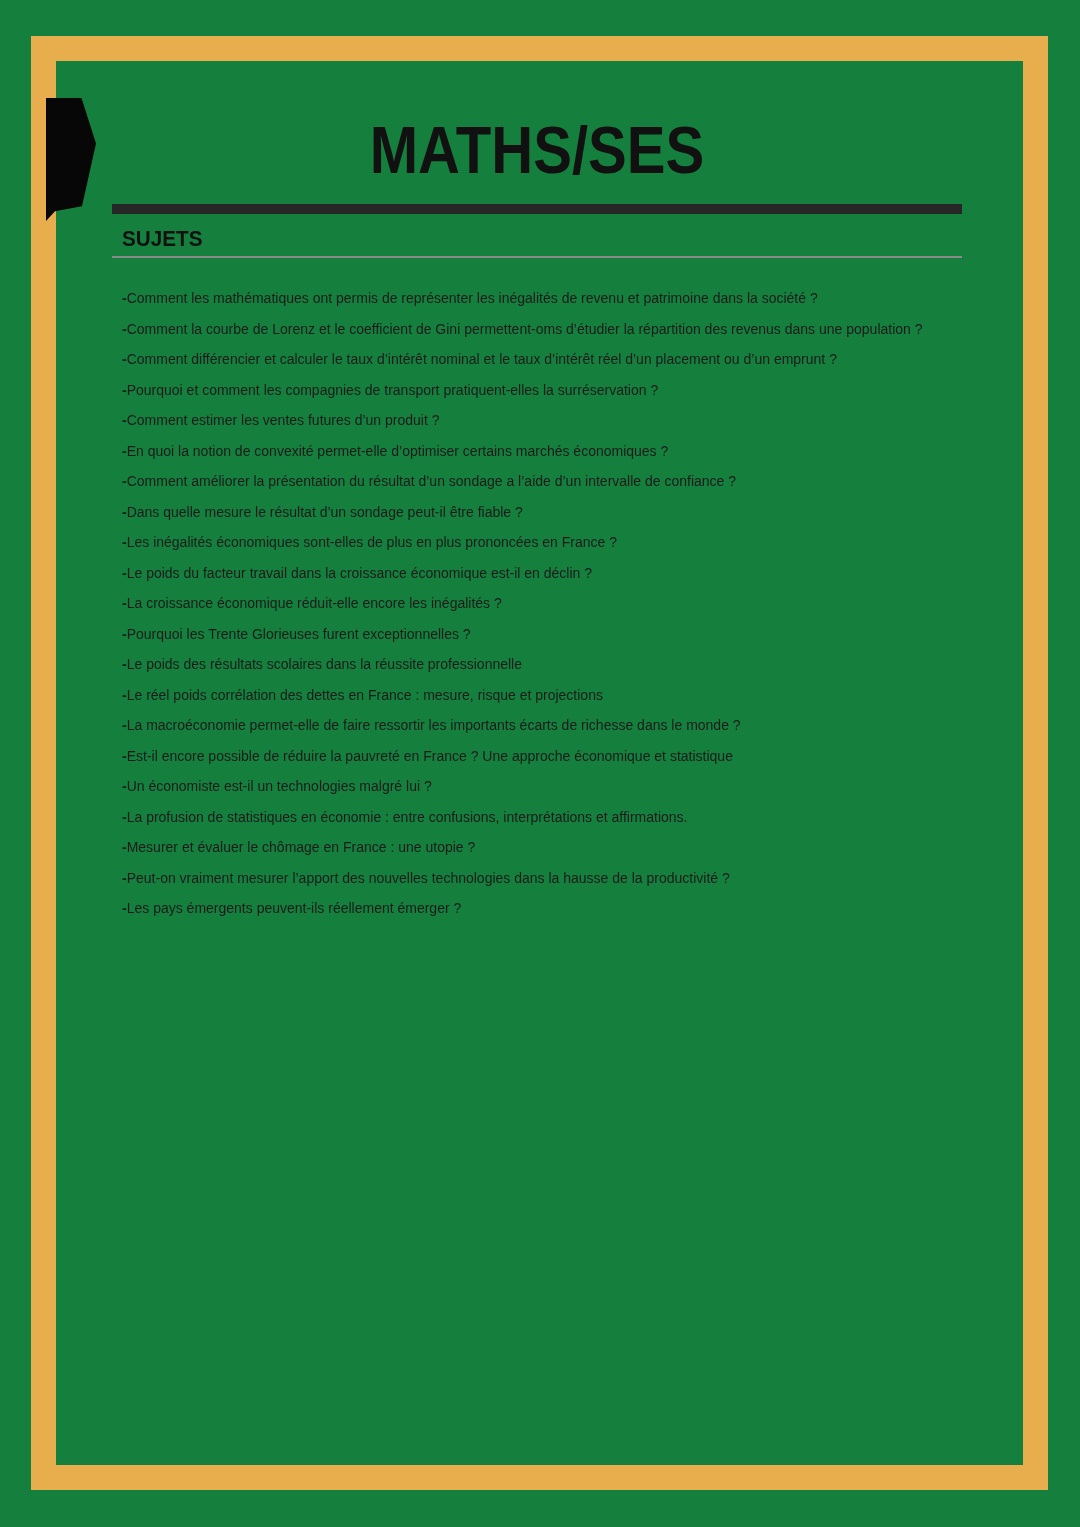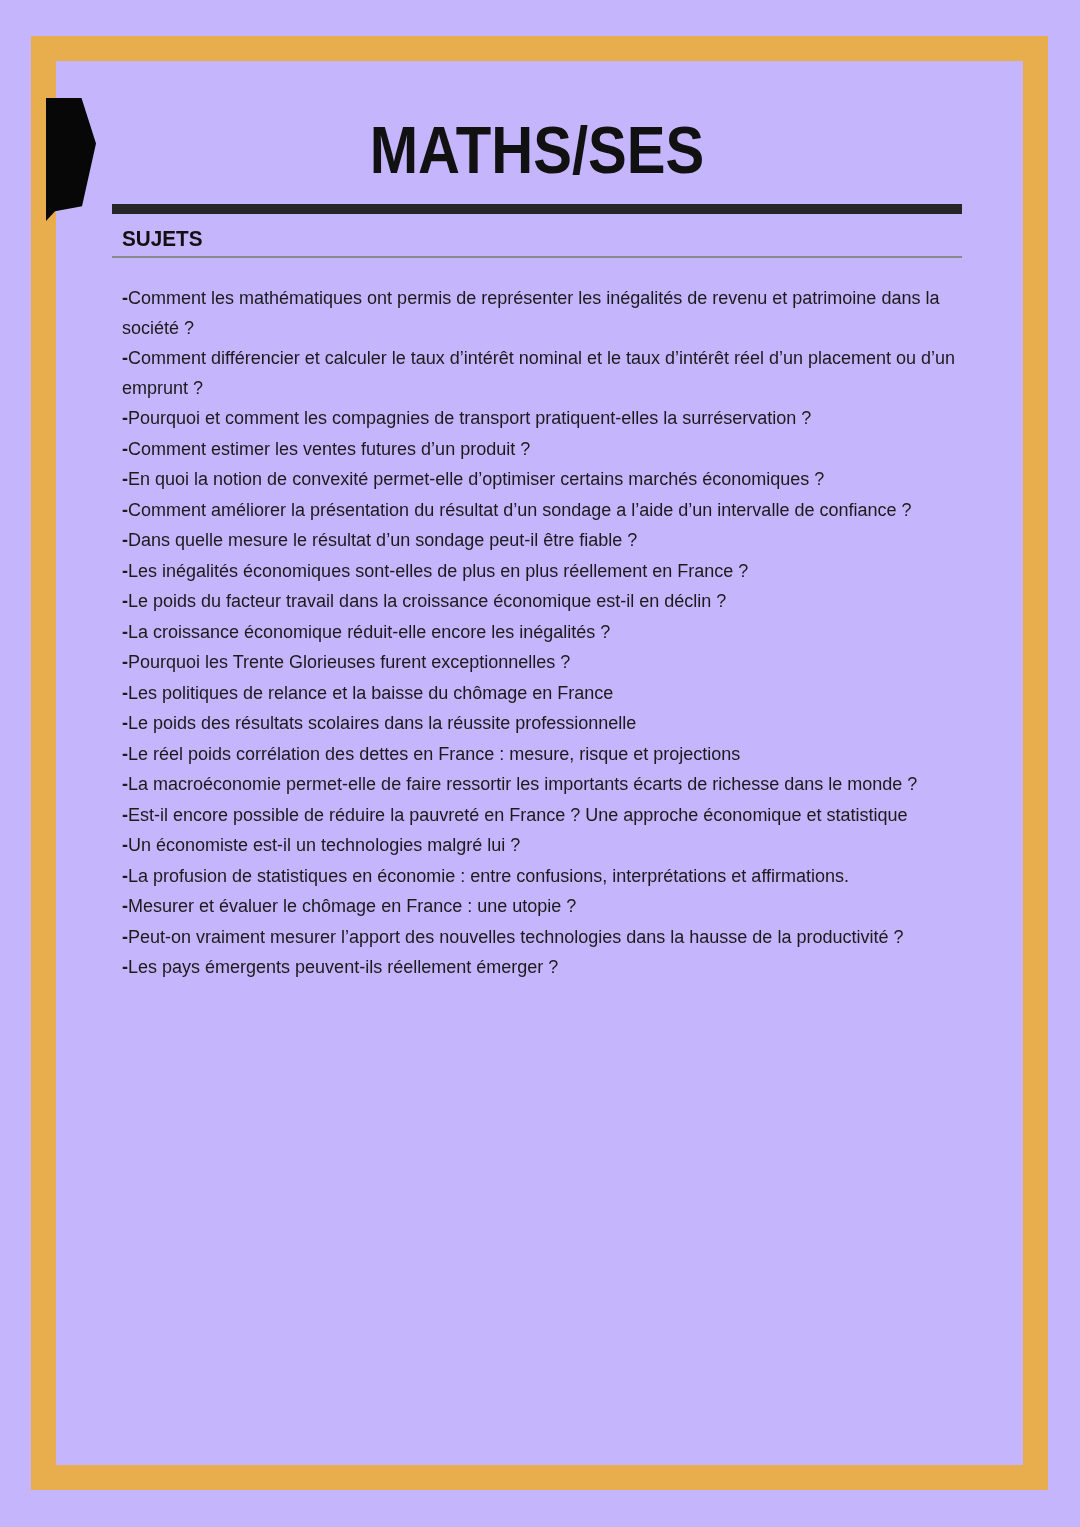--- a/index.html
+++ b/index.html
@@ -4,21 +4,21 @@
 <style>
   html, body {
     margin: 0;
     padding: 0;
     background: #ffffff;
   }
   .page {
     position: relative;
     width: 1080px;
     height: 1527px;
-    background: #c4b5fd;
+    background: #15803d;
     overflow: hidden;
     font-family: "Liberation Sans", sans-serif;
     color: #1b1b1b;
   }
   .frame {
     position: absolute;
     left: 31px;
     top: 36px;
     width: 1017px;
     height: 1454px;
@@ -66,21 +66,21 @@
     transform: scaleX(0.94);
     transform-origin: 0 50%;
   }
   .rule-thin {
     height: 2px;
     background: #8a8a8a;
   }
   .subject-list {
     margin: 26px 0 0 10px;
     width: 840px;
-    font-size: 18px;
+    font-size: 14px;
     line-height: 29.5px;
   }
   .subject-item {
     margin: 0 0 1px 0;
   }
   .dash {
     font-weight: 700;
   }
 </style>
 </head>
@@ -91,31 +91,31 @@
   <div class="bookmark"></div>
 
   <div class="content">
     <h1 class="title">MATHS/SES</h1>
     <div class="rule-thick"></div>
     <h2 class="section-heading">SUJETS</h2>
     <div class="rule-thin"></div>
 
     <div class="subject-list">
       <p class="subject-item"><span class="dash">-</span><span>Comment les mathématiques ont permis de représenter les inégalités de revenu et patrimoine dans la société ?</span></p>
+      <p class="subject-item"><span class="dash">-</span><span>Comment la courbe de Lorenz et le coefficient de Gini permettent-oms d’étudier la répartition des revenus dans une population ?</span></p>
       <p class="subject-item"><span class="dash">-</span><span>Comment différencier et calculer le taux d’intérêt nominal et le taux d’intérêt réel d’un placement ou d’un emprunt ?</span></p>
       <p class="subject-item"><span class="dash">-</span><span>Pourquoi et comment les compagnies de transport pratiquent-elles la surréservation ?</span></p>
       <p class="subject-item"><span class="dash">-</span><span>Comment estimer les ventes futures d’un produit ?</span></p>
       <p class="subject-item"><span class="dash">-</span><span>En quoi la notion de convexité permet-elle d’optimiser certains marchés économiques ?</span></p>
       <p class="subject-item"><span class="dash">-</span><span>Comment améliorer la présentation du résultat d’un sondage a l’aide d’un intervalle de confiance ?</span></p>
       <p class="subject-item"><span class="dash">-</span><span>Dans quelle mesure le résultat d’un sondage peut-il être fiable ?</span></p>
-      <p class="subject-item"><span class="dash">-</span><span>Les inégalités économiques sont-elles de plus en plus réellement en France ?</span></p>
+      <p class="subject-item"><span class="dash">-</span><span>Les inégalités économiques sont-elles de plus en plus prononcées en France ?</span></p>
       <p class="subject-item"><span class="dash">-</span><span>Le poids du facteur travail dans la croissance économique est-il en déclin ?</span></p>
       <p class="subject-item"><span class="dash">-</span><span>La croissance économique réduit-elle encore les inégalités ?</span></p>
       <p class="subject-item"><span class="dash">-</span><span>Pourquoi les Trente Glorieuses furent exceptionnelles ?</span></p>
-      <p class="subject-item"><span class="dash">-</span><span>Les politiques de relance et la baisse du chômage en France</span></p>
       <p class="subject-item"><span class="dash">-</span><span>Le poids des résultats scolaires dans la réussite professionnelle</span></p>
       <p class="subject-item"><span class="dash">-</span><span>Le réel poids corrélation des dettes en France : mesure, risque et projections</span></p>
       <p class="subject-item"><span class="dash">-</span><span>La macroéconomie permet-elle de faire ressortir les importants écarts de richesse dans le monde ?</span></p>
       <p class="subject-item"><span class="dash">-</span><span>Est-il encore possible de réduire la pauvreté en France ? Une approche économique et statistique</span></p>
       <p class="subject-item"><span class="dash">-</span><span>Un économiste est-il un technologies malgré lui ?</span></p>
       <p class="subject-item"><span class="dash">-</span><span>La profusion de statistiques en économie : entre confusions, interprétations et affirmations.</span></p>
       <p class="subject-item"><span class="dash">-</span><span>Mesurer et évaluer le chômage en France : une utopie ?</span></p>
       <p class="subject-item"><span class="dash">-</span><span>Peut-on vraiment mesurer l’apport des nouvelles technologies dans la hausse de la productivité ?</span></p>
       <p class="subject-item"><span class="dash">-</span><span>Les pays émergents peuvent-ils réellement émerger ?</span></p>
     </div>

